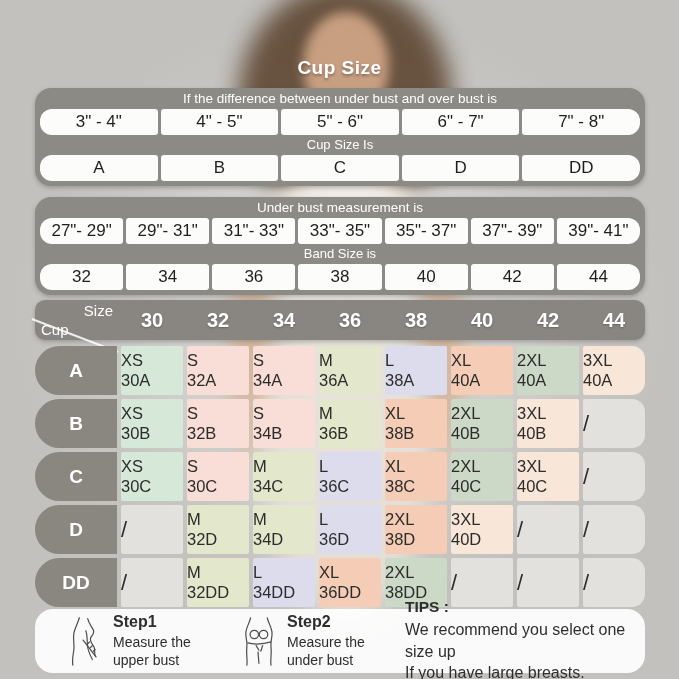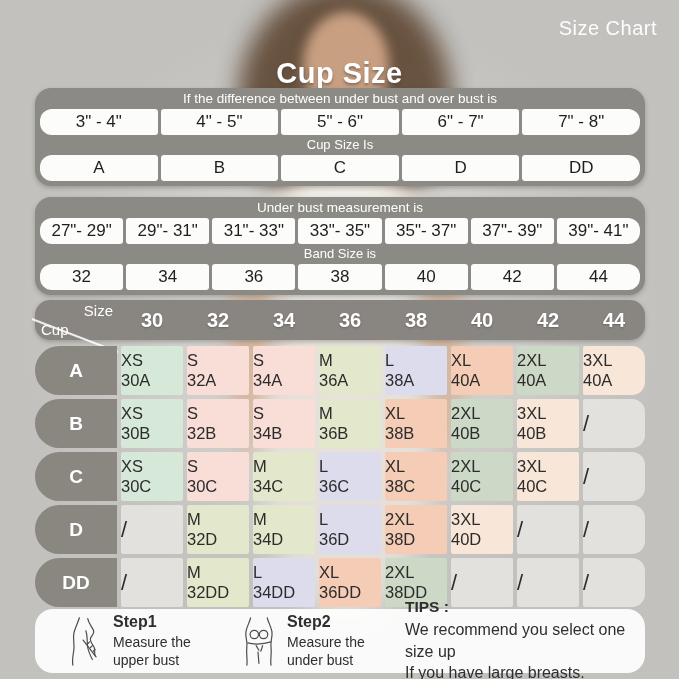--- a/index.html
+++ b/index.html
@@ -20,40 +20,40 @@
   .ph-arm-r{left:420px; top:240px; width:42px; height:220px; background:#d3ab8c; filter:blur(11px); opacity:.75; border-radius:40%;}
   .ph-skirt{left:262px; top:292px; width:168px; height:330px; background:#e9e4dc; filter:blur(14px); opacity:.85; border-radius:30%;}
 
   .z{position:absolute; z-index:2;}
 
   
   .logo{left:24px; top:4px; font-size:40px; font-weight:bold; color:#fff; letter-spacing:4px;}
   .size-chart{right:22px; top:17px; font-size:20px; color:#fdfdfd; letter-spacing:.5px;}
 
   
-  .sec-title{left:0; width:679px; text-align:center; font-size:29px; font-weight:bold; color:#fff;
+  .sec-title{left:0; width:679px; text-align:center; font-size:19px; font-weight:bold; color:#fff;
     text-shadow:0 2px 3px rgba(70,65,60,.55); letter-spacing:.5px;}
   .t-cup{top:57px;} .t-band{top:170px;}
 
   
   .gtable{left:35px; width:610px; background:#8b8a85; border-radius:16px; padding:2px 5px 5px; box-sizing:border-box;
     box-shadow:0 2px 4px rgba(80,78,74,.35);}
   .gt-cup{top:88px;} .gt-band{top:197px;}
   .gt-head{color:#fff; font-size:13.5px; text-align:center; padding:1px 0 3px;}
   .gt-sub{color:#fff; font-size:13px; text-align:center; padding:2px 0 3px;}
   .gt-row{display:grid; gap:3px;}
   .gt-row.c5{grid-template-columns:repeat(5,1fr);}
   .gt-row.c7{grid-template-columns:repeat(7,1fr);}
   .gt-cell{background:#fcfcfb; height:26px; line-height:26px; text-align:center; font-size:17px; color:#1f1f1f;
     border-radius:3px;}
   .gt-row .gt-cell:first-child{border-radius:12px 3px 3px 12px;}
   .gt-row .gt-cell:last-child{border-radius:3px 12px 12px 3px;}
 
   
-  .mhead{top:300px; left:35px; width:610px; height:40px; background:#898580; border-radius:15px;
+  .mhead{top:300px; left:35px; width:610px; height:40px; background:#898580; border-radius:10px;
     display:grid; grid-template-columns:82px repeat(8,1fr); column-gap:4px; align-items:center;
     box-shadow:0 2px 4px rgba(80,78,74,.35);}
   .mhead .col{color:#fff; font-size:20px; font-weight:bold; text-align:center; text-shadow:0 1px 2px rgba(60,58,54,.4);}
   .corner{position:relative; height:40px; color:#fff;}
   .corner .cw-size{position:absolute; top:2px; right:4px; font-size:15px;}
   .corner .cw-cup{position:absolute; bottom:2px; left:6px; font-size:15px;}
   .corner .diag{position:absolute; left:-3px; top:18px; width:92px; height:1.5px; background:rgba(255,255,255,.85);
     transform:rotate(21deg); transform-origin:left center;}
 
   .mbody{top:346px; left:35px; width:610px; display:grid; grid-template-rows:repeat(5,49px); row-gap:4px;}
@@ -94,21 +94,20 @@
   <div class="photo">
     <div class="ph-hair"></div>
     <div class="ph-face"></div>
     <div class="ph-chest"></div>
     <div class="ph-top"></div>
     <div class="ph-arm-l"></div>
     <div class="ph-arm-r"></div>
     <div class="ph-skirt"></div>
   </div>
 
-  <div class="z size-chart">Size Chart</div>
 
   <div class="z sec-title t-cup">Cup Size</div>
   <div class="z gtable gt-cup">
     <div class="gt-head">If the  difference between under bust and over bust is</div>
     <div class="gt-row c5">
       <div class="gt-cell">3" - 4"</div>
       <div class="gt-cell">4" - 5"</div>
       <div class="gt-cell">5" - 6"</div>
       <div class="gt-cell">6" - 7"</div>
       <div class="gt-cell">7" - 8"</div>

